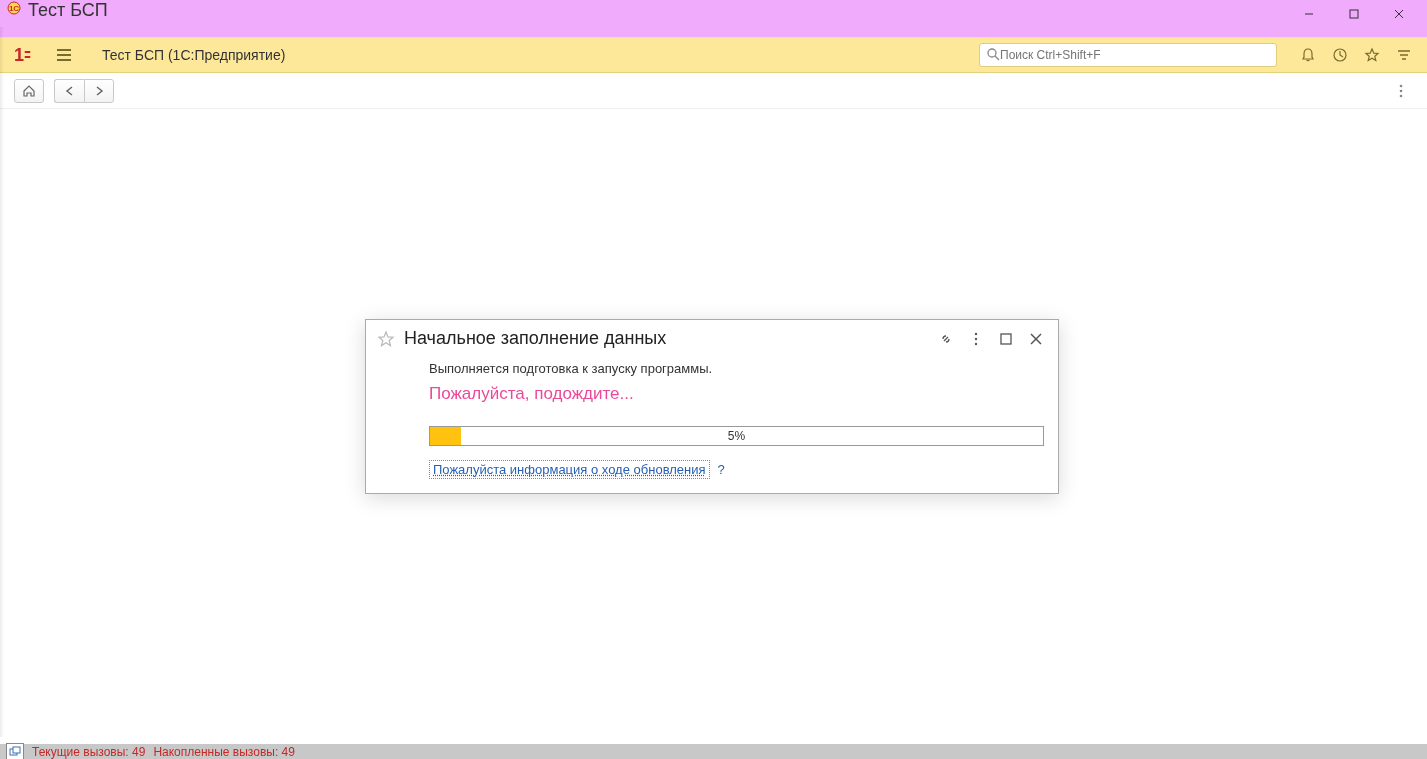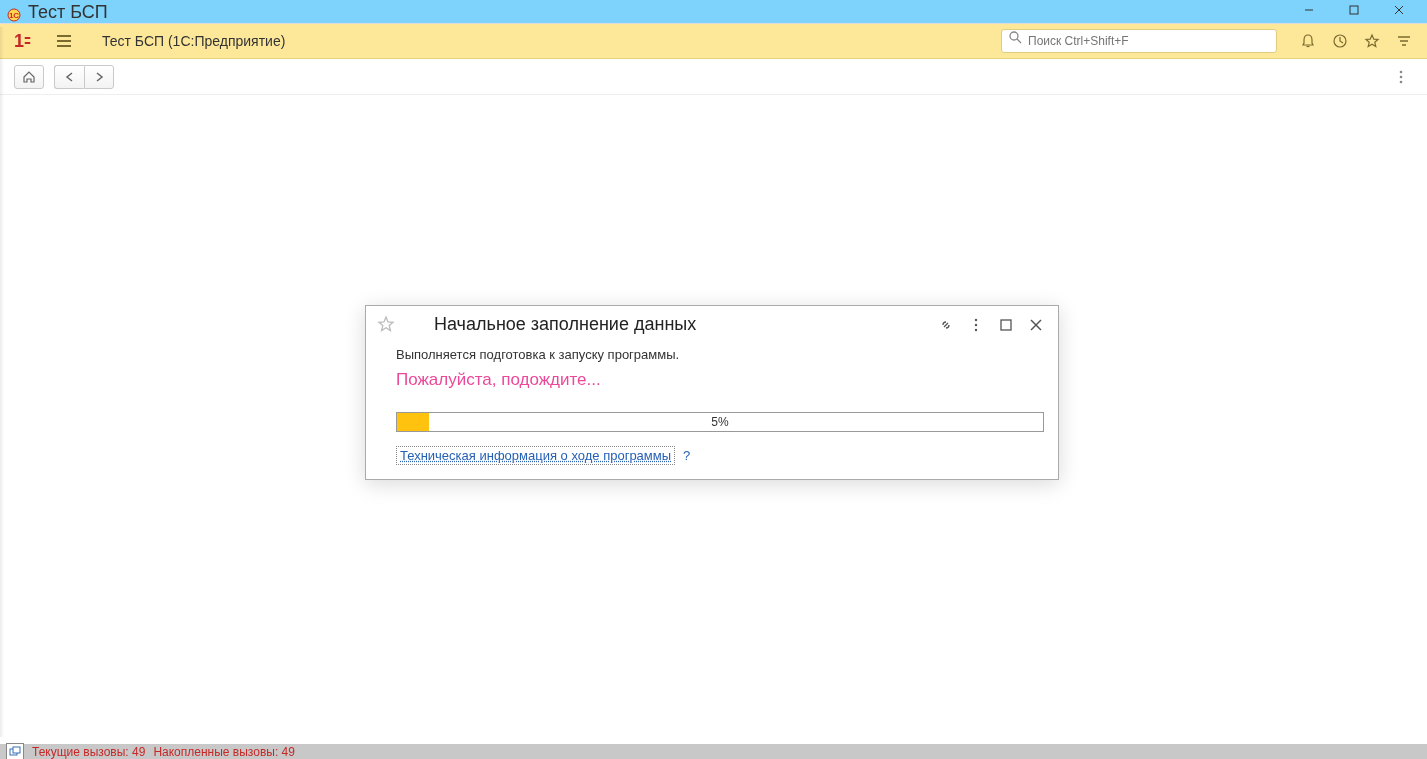--- a/index.html
+++ b/index.html
@@ -9,25 +9,25 @@
   background: #fff;
   width: 1427px;
   height: 759px;
   overflow: hidden;
   position: relative;
   color: #333;
 }
 
 
 .window-titlebar {
-  height: 24px;
-  background: #7dd3fc;
+  height: 38px;
+  background: #f0abfc;
   border-bottom: 1px solid #ddd;
   display: flex;
-  align-items: flex-end;
+  align-items: flex-start;
   padding: 0 6px;
 }
 .window-titlebar .app-icon {
   width: 16px; height: 16px;
   margin-right: 6px;
   display: inline-flex; align-items: center; justify-content: center;
 }
 .window-titlebar .title { font-size: 18px; color: #333; flex: 1; }
 .window-controls { display: flex; gap: 0; }
 .window-controls .wc {
@@ -49,27 +49,26 @@
   color: #c62828; font-weight: bold; font-size: 18px;
   display: flex; align-items: center;
 }
 .app-header .hamburger {
   width: 24px; height: 24px; display: flex; align-items: center; justify-content: center;
   color: #7a6a2e; cursor: pointer;
 }
 .app-header .app-title { font-size: 14px; color: #333; margin-left: 16px;}
 .app-header .spacer { flex: 1; }
 .search-box {
-  width: 276px; height: 24px;
+  width: 298px; height: 24px;
   background: #fff;
   border: 1px solid #e0cd7d;
   border-radius: 3px;
-  display: flex; 
+  display: flex; align-items: center;
   padding: 0 6px;
-  gap: 6px;
 }
 .search-box input {
   border: none; outline: none; flex: 1;
   font-size: 12px; color: #888;
   background: transparent;
 }
 .header-icons { display: flex; gap: 6px; margin-left: 8px; }
 .header-icons .hi {
   width: 26px; height: 26px;
   display: flex; align-items: center; justify-content: center;
@@ -116,39 +115,38 @@
 
 .modal {
   position: absolute;
   left: 365px; top: 210px;
   width: 694px;
   background: #fff;
   border: 1px solid #aaa;
   box-shadow: 0 4px 20px rgba(0,0,0,0.15);
 }
 .modal-header {
-  display: flex; 
+  display: flex; align-items: center;
   padding: 8px 12px 6px 10px;
-  gap: 30px;
 }
 .modal-header .star-icon {
   width: 20px; height: 20px; color: #bbb;
   display: flex; align-items: center; justify-content: center;
   margin-right: 8px;
 }
 .modal-header .title {
   font-size: 18px; color: #222; flex: 1;
 }
 .modal-header .hdr-icons { display: flex; gap: 10px; align-items: center; }
 .modal-header .hdr-icons .ic {
   width: 20px; height: 20px;
   display: flex; align-items: center; justify-content: center;
   color: #555; cursor: pointer;
 }
-.modal-body { padding: 6px 14px 14px 30px; }
+.modal-body { padding: 6px 14px 14px 30px; margin-left: 33px; }
 .modal-body .line1 { font-size: 13px; color: #333; margin-bottom: 8px; }
 .modal-body .line2 { font-size: 17px; color: #ec4899; margin-bottom: 22px; }
 .progress {
   height: 20px;
   border: 1px solid #999;
   position: relative;
   background: #fff;
 }
 .progress .fill {
   position: absolute; left: 0; top: 0; bottom: 0;
@@ -343,21 +341,21 @@
       </div>
     </div>
     <div class="modal-body">
       <div class="line1">Выполняется подготовка к запуску программы.</div>
       <div class="line2">Пожалуйста, подождите...</div>
       <div class="progress">
         <div class="fill" id="progress-fill" style="width: 5%;"></div>
         <div class="label">5%</div>
       </div>
       <div class="tech-link-row">
-        <span class="tech-link">Техническая информация о ходе программы</span>
+        <span class="tech-link">Пожалуйста информация о ходе обновления</span>
         <span class="help-q">?</span>
       </div>
     </div>
   </div>
 </div>
 
 <div class="statusbar">
   <span class="sb-icon">
     <svg width="12" height="12" viewBox="0 0 12 12">
         <rect x="1" y="3" width="7" height="6" fill="none" stroke="#3b6fb5" stroke-width="1"></rect>

